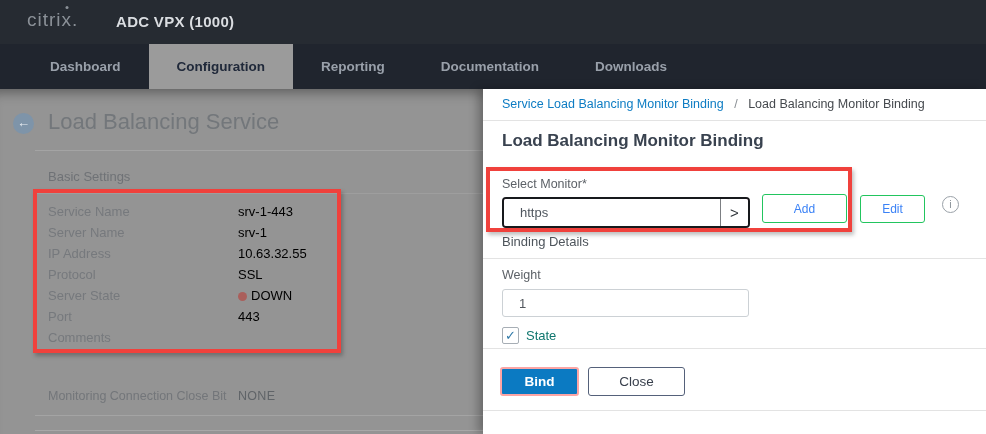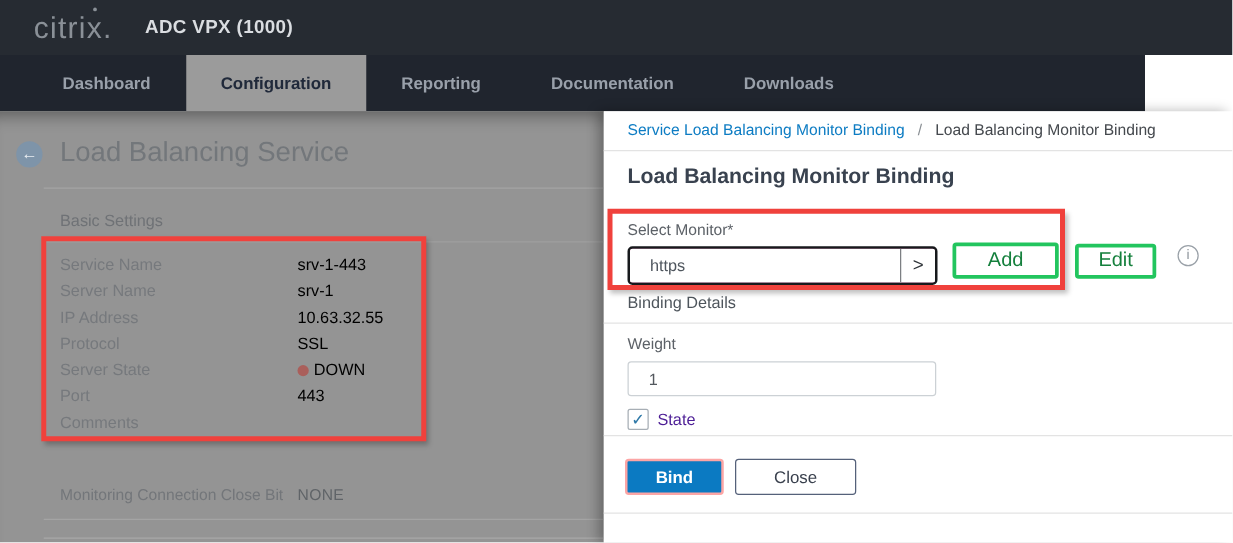--- a/index.html
+++ b/index.html
@@ -1,28 +1,28 @@
 <!DOCTYPE html>
 <html><head>
 <meta charset="utf-8">
 <style>
   * { margin:0; padding:0; box-sizing:border-box; font-family:"Liberation Sans", "DejaVu Sans", sans-serif; }
   html,body { width:986px; height:434px; overflow:hidden; background:#fff; }
   .stage { position:relative; width:986px; height:434px; }
 
   
   .topbar { position:absolute; left:0; top:0; width:986px; height:44px; background:#262b32; }
-  .logo { position:absolute; left:27px; top:9px; font-size:24px; letter-spacing:1px; color:#8a9097; }
+  .logo { position:absolute; left:27px; top:9px; font-size:19px; letter-spacing:1px; color:#8a9097; }
   .logo-x { position:relative; }
   .logo-x::after { content:''; position:absolute; left:50%; top:-3px; transform:translateX(-50%);
                    width:3px; height:3px; border-radius:50%; background:#8a9097; }
   .product-title { position:absolute; left:116px; top:13px; font-size:15px; font-weight:bold; color:#dadde1; letter-spacing:.3px; }
 
   
-  .navbar { position:absolute; left:0; top:44px; width:916px; height:45px; background:#20252e;
+  .navbar { position:absolute; left:0; top:44px; width:986px; height:45px; background:#20252e;
             display:flex; padding-left:22px; }
   .nav-tab { height:45px; line-height:45px; padding:0 28px; font-size:13.5px; font-weight:bold;
              color:#99a0aa; cursor:pointer; white-space:nowrap; }
   .nav-tab.active { background:#9b9b9b; color:#20293a; }
 
   
   .left-panel { position:absolute; left:0; top:89px; width:483px; height:345px; background:#949494;
                 box-shadow: inset 0 14px 12px -10px rgba(0,0,0,0.35); overflow:hidden; }
   .back-btn { position:absolute; left:13px; top:24px; width:21px; height:21px; border-radius:50%;
               background:#7e94a9; color:#e9eef2; font-size:13px; line-height:20px; text-align:center; cursor:pointer; }
@@ -57,33 +57,33 @@
   .r-title { position:absolute; left:19px; top:42px; font-size:17px; font-weight:bold; color:#39424f; }
   .hl2 { left:3px; top:78px; width:366px; height:65px; }
   .fld-label { position:absolute; font-size:12.5px; color:#5c6167; }
   .sm-label { left:19px; top:88px; }
   .combo { position:absolute; left:19px; top:108px; width:248px; height:31px; border:2px solid #17191c;
            border-radius:4px; background:#f9a8d4; display:flex; overflow:hidden; }
   .combo input { flex:1; min-width:0; border:none; outline:none; padding-left:16px; font-size:13px; color:#4f565e; background:#fff; }
   .combo .chev { width:28px; border-left:1px solid #7c7f83; display:flex; align-items:center; justify-content:center;
                  font-size:15px; color:#2e3338; cursor:pointer; background:#fff; }
   .btn { display:flex; align-items:center; justify-content:center; border-radius:3px; cursor:pointer; }
-  .btn-outline-blue { position:absolute; background:#fff; border:3px solid #22c55e; color:#15803d; font-size:16px; }
+  .btn-outline-blue { position:absolute; background:#fff; border:1px solid #22c55e; color:#3b82f6; font-size:12px; }
   .add-btn { left:279px; top:105px; width:85px; height:29px; }
   .edit-btn { left:377px; top:106px; width:65px; height:28px; }
   .info-icon { position:absolute; left:459px; top:107px; width:17px; height:17px; border:1.5px solid #9aa1a8;
                border-radius:50%; color:#8d949b; font-size:11px; line-height:14px; text-align:center; cursor:pointer; }
   .bd-title { position:absolute; left:19px; top:145px; font-size:13px; color:#4e555c; }
   .w-label { left:19px; top:179px; }
   .w-input { position:absolute; left:19px; top:200px; width:247px; height:28px; border:1px solid #ccd1d5;
              border-radius:3px; padding-left:16px; font-size:13px; color:#53585e; outline:none; }
   .state-row { position:absolute; left:19px; top:238px; display:flex; align-items:center; }
   .checkbox { width:17px; height:17px; border:1px solid #a7aeb5; border-radius:2px; background:#fff;
               color:#2f79a8; font-size:13px; font-weight:bold; line-height:15px; text-align:center; cursor:pointer; }
-  .state-lbl { margin-left:7px; font-size:13px; color:#4c1d95; }
+  .state-lbl { margin-left:7px; font-size:13px; color:#0f766e; }
   .bind-btn { position:absolute; left:17px; top:278px; width:79px; height:29px; background:#0b7ac2;
               color:#fff; font-size:13.5px; font-weight:bold; border:2px solid #fca5a5; }
   .close-btn { position:absolute; left:105px; top:278px; width:97px; height:29px; background:#fff;
                color:#39404d; font-size:13.5px; border:1px solid #55617a; }
 </style>
 </head>
 <body>
 
 <div class="stage">
 

